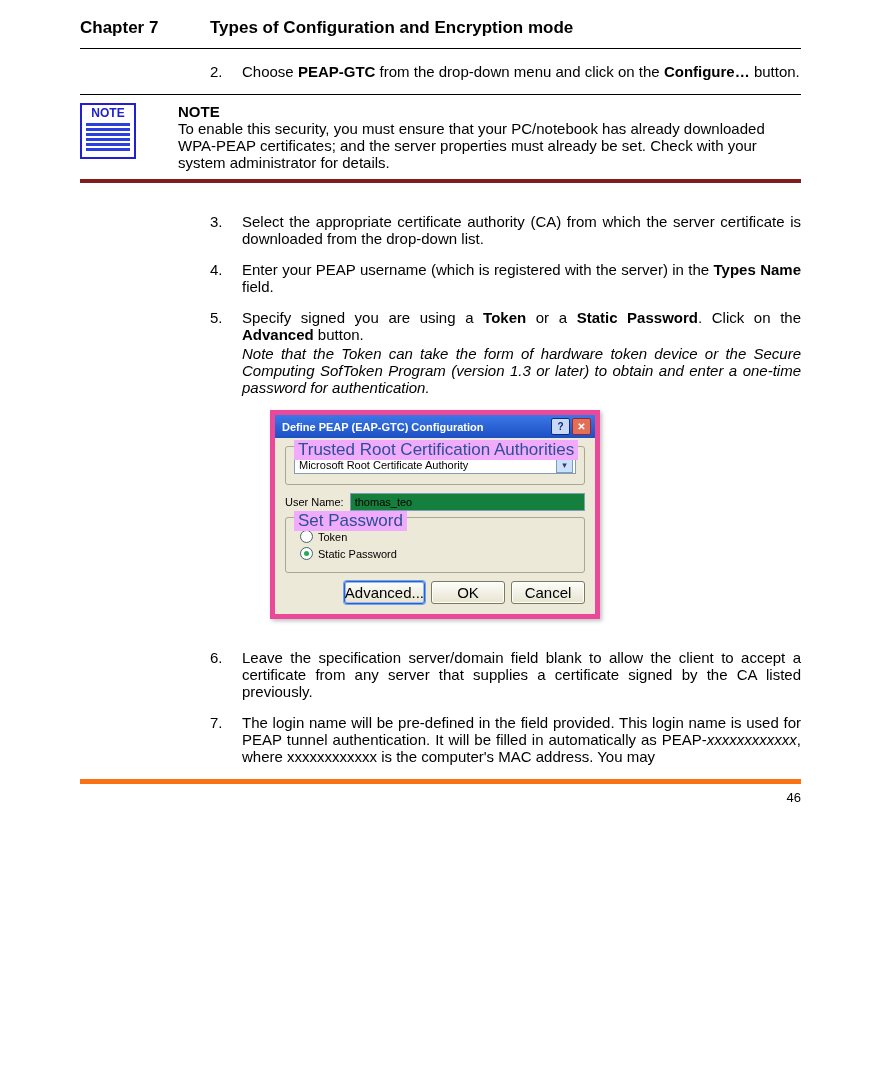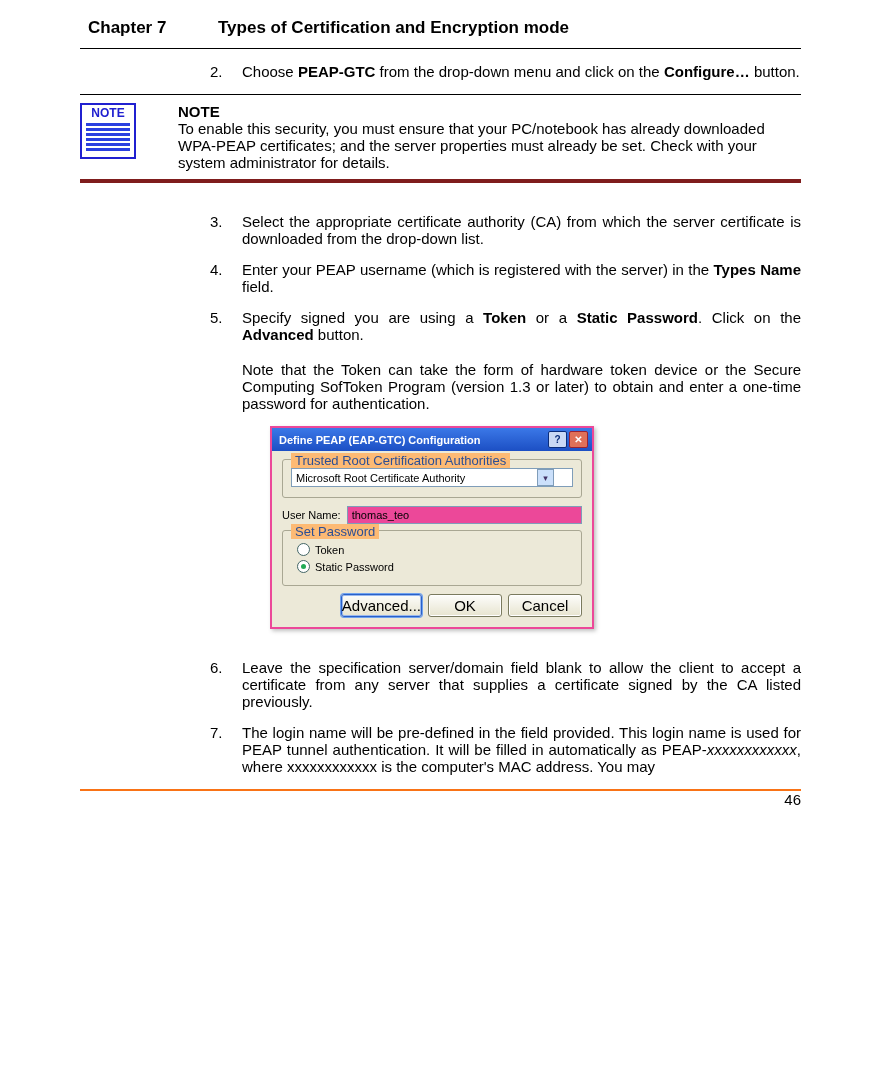--- a/index.html
+++ b/index.html
@@ -15,27 +15,27 @@
     padding: 10px 70px 20px 80px;
     box-sizing: border-box;
   }
   .chapter-header {
     font-weight: bold;
     font-size: 17px;
     padding: 8px 0 10px 0;
     border-bottom: 1px solid #000;
     display: flex;
   }
-  .chapter-num { width: 130px; flex: 0 0 130px; margin-left: 8px;}
+  .chapter-num { width: 130px; flex: 0 0 130px;}
   .chapter-title { flex: 1; }
   .content-indent { margin-left: 130px; }
   .list-item { display: flex; margin: 14px 0; text-align: justify;}
   .list-num { width: 32px; flex: 0 0 32px;}
   .list-text { flex: 1; }
-  .list-text .after-num { display: block; margin-top: 18px; text-align: justify;}
+  .list-text .after-num { display: block; margin-top: 2px; text-align: justify; font-style: italic;}
   .note-block {
     border-top: 1px solid #000;
     border-bottom: 4px solid #7f1d1d;
     margin: 14px 0 30px 0;
     padding: 8px 0;
     display: flex;
   }
   .note-icon-wrap {
     width: 98px;
     flex: 0 0 98px;
@@ -63,21 +63,21 @@
   }
   .note-text { flex:1; }
   .note-heading { font-weight:bold; }
   .b { font-weight: bold; }
   .i { font-style: italic; }
 
   
   .dialog-wrap { margin: 8px 30px 30px 60px; }
   .dialog {
     width: 320px;
-    border: 2px solid #ec4899;
+    border: 5px solid #ec4899;
     background: #ece9d8;
     font-family: Tahoma, Arial, sans-serif;
     font-size: 11px;
     color:#000;
     box-shadow: 2px 2px 4px rgba(0,0,0,.25);
   }
   .titlebar {
     background: linear-gradient(#3b78e7, #1c4fc4);
     color:#fff;
     display:flex;
@@ -105,50 +105,50 @@
   .fieldset{
     border:1px solid #a9a793;
     border-radius:3px;
     padding:8px 8px 10px 8px;
     margin-bottom:8px;
     position:relative;
   }
   .fieldset .legend{
     position:absolute;
     top:-7px; left:8px;
-    background:#fdba74;
+    background:#f0abfc;
     padding:0 4px;
     color:#2c4f95;
-    font-size:13px;
+    font-size:17px;
   }
   .select{
     width:100%;
     height:19px;
     border:1px solid #7f9db9;
     background:#fff;
     display:flex; align-items:center;
-    padding:0 18px 0 4px;
+    padding:0 2px 0 4px;
     box-sizing:border-box;
     cursor:pointer;
   }
   .select-text{ flex:1; }
   .select-arrow{
     width:15px; height:15px;
     background:#cbe0fb;
     border:1px solid #7f9db9;
     display:flex; align-items:center; justify-content:center;
     color:#436; font-size:9px;
   }
   .row{ display:flex; align-items:center; margin:6px 0;justify-content:space-between;}
   .row label{ margin-right:6px;}
   .text-input{
     flex:1;
     height:18px;
     border:1px solid #7f9db9;
-    background:#ec4899;
+    background:#15803d;
     padding:0 4px;
     box-sizing:border-box;
     font-size:11px;
   }
   .radio{
     width:11px;height:11px;border:1px solid #466;border-radius:50%;
     display:inline-flex;align-items:center;justify-content:center;
     margin-right:5px; background:#fff;
   }
   .radio.checked::after{
@@ -163,34 +163,35 @@
     border-radius:3px;
     background:linear-gradient(#fdfdfb,#e7e4cf);
     font-size:15px;
     display:flex;align-items:center;justify-content:center;
     cursor:pointer;
     box-shadow: inset 0 0 0 1px #fff;
   }
   .win-btn.focus{ border:1px solid #2a60c8; box-shadow: inset 0 0 0 1px #98b8ef, 0 0 0 1px #6fa2ef; }
 
   .footer{
-    border-top:2px solid #f97316;
+    border-top:5px solid #f97316;
     margin-top:10px;
+    padding-top:6px;
     text-align:right;
-    font-size:15px;
+    font-size:13px;
   }
 </style>
 </head>
 <body>
 
 <div class="page">
 
   <div class="chapter-header">
     <span class="chapter-num">Chapter 7</span>
-    <span class="chapter-title">Types of Certification and Encryption mode</span>
+    <span class="chapter-title">Types of Configuration and Encryption mode</span>
   </div>
 
   <div class="content-indent">
     <div class="list-item">
       <span class="list-num">2.</span>
       <span class="list-text">
         <span>Choose </span><span class="b">PEAP-GTC</span><span> from the drop-down menu and click on the </span><span class="b">Configure…</span><span> button.</span>
       </span>
     </div>
   </div>

